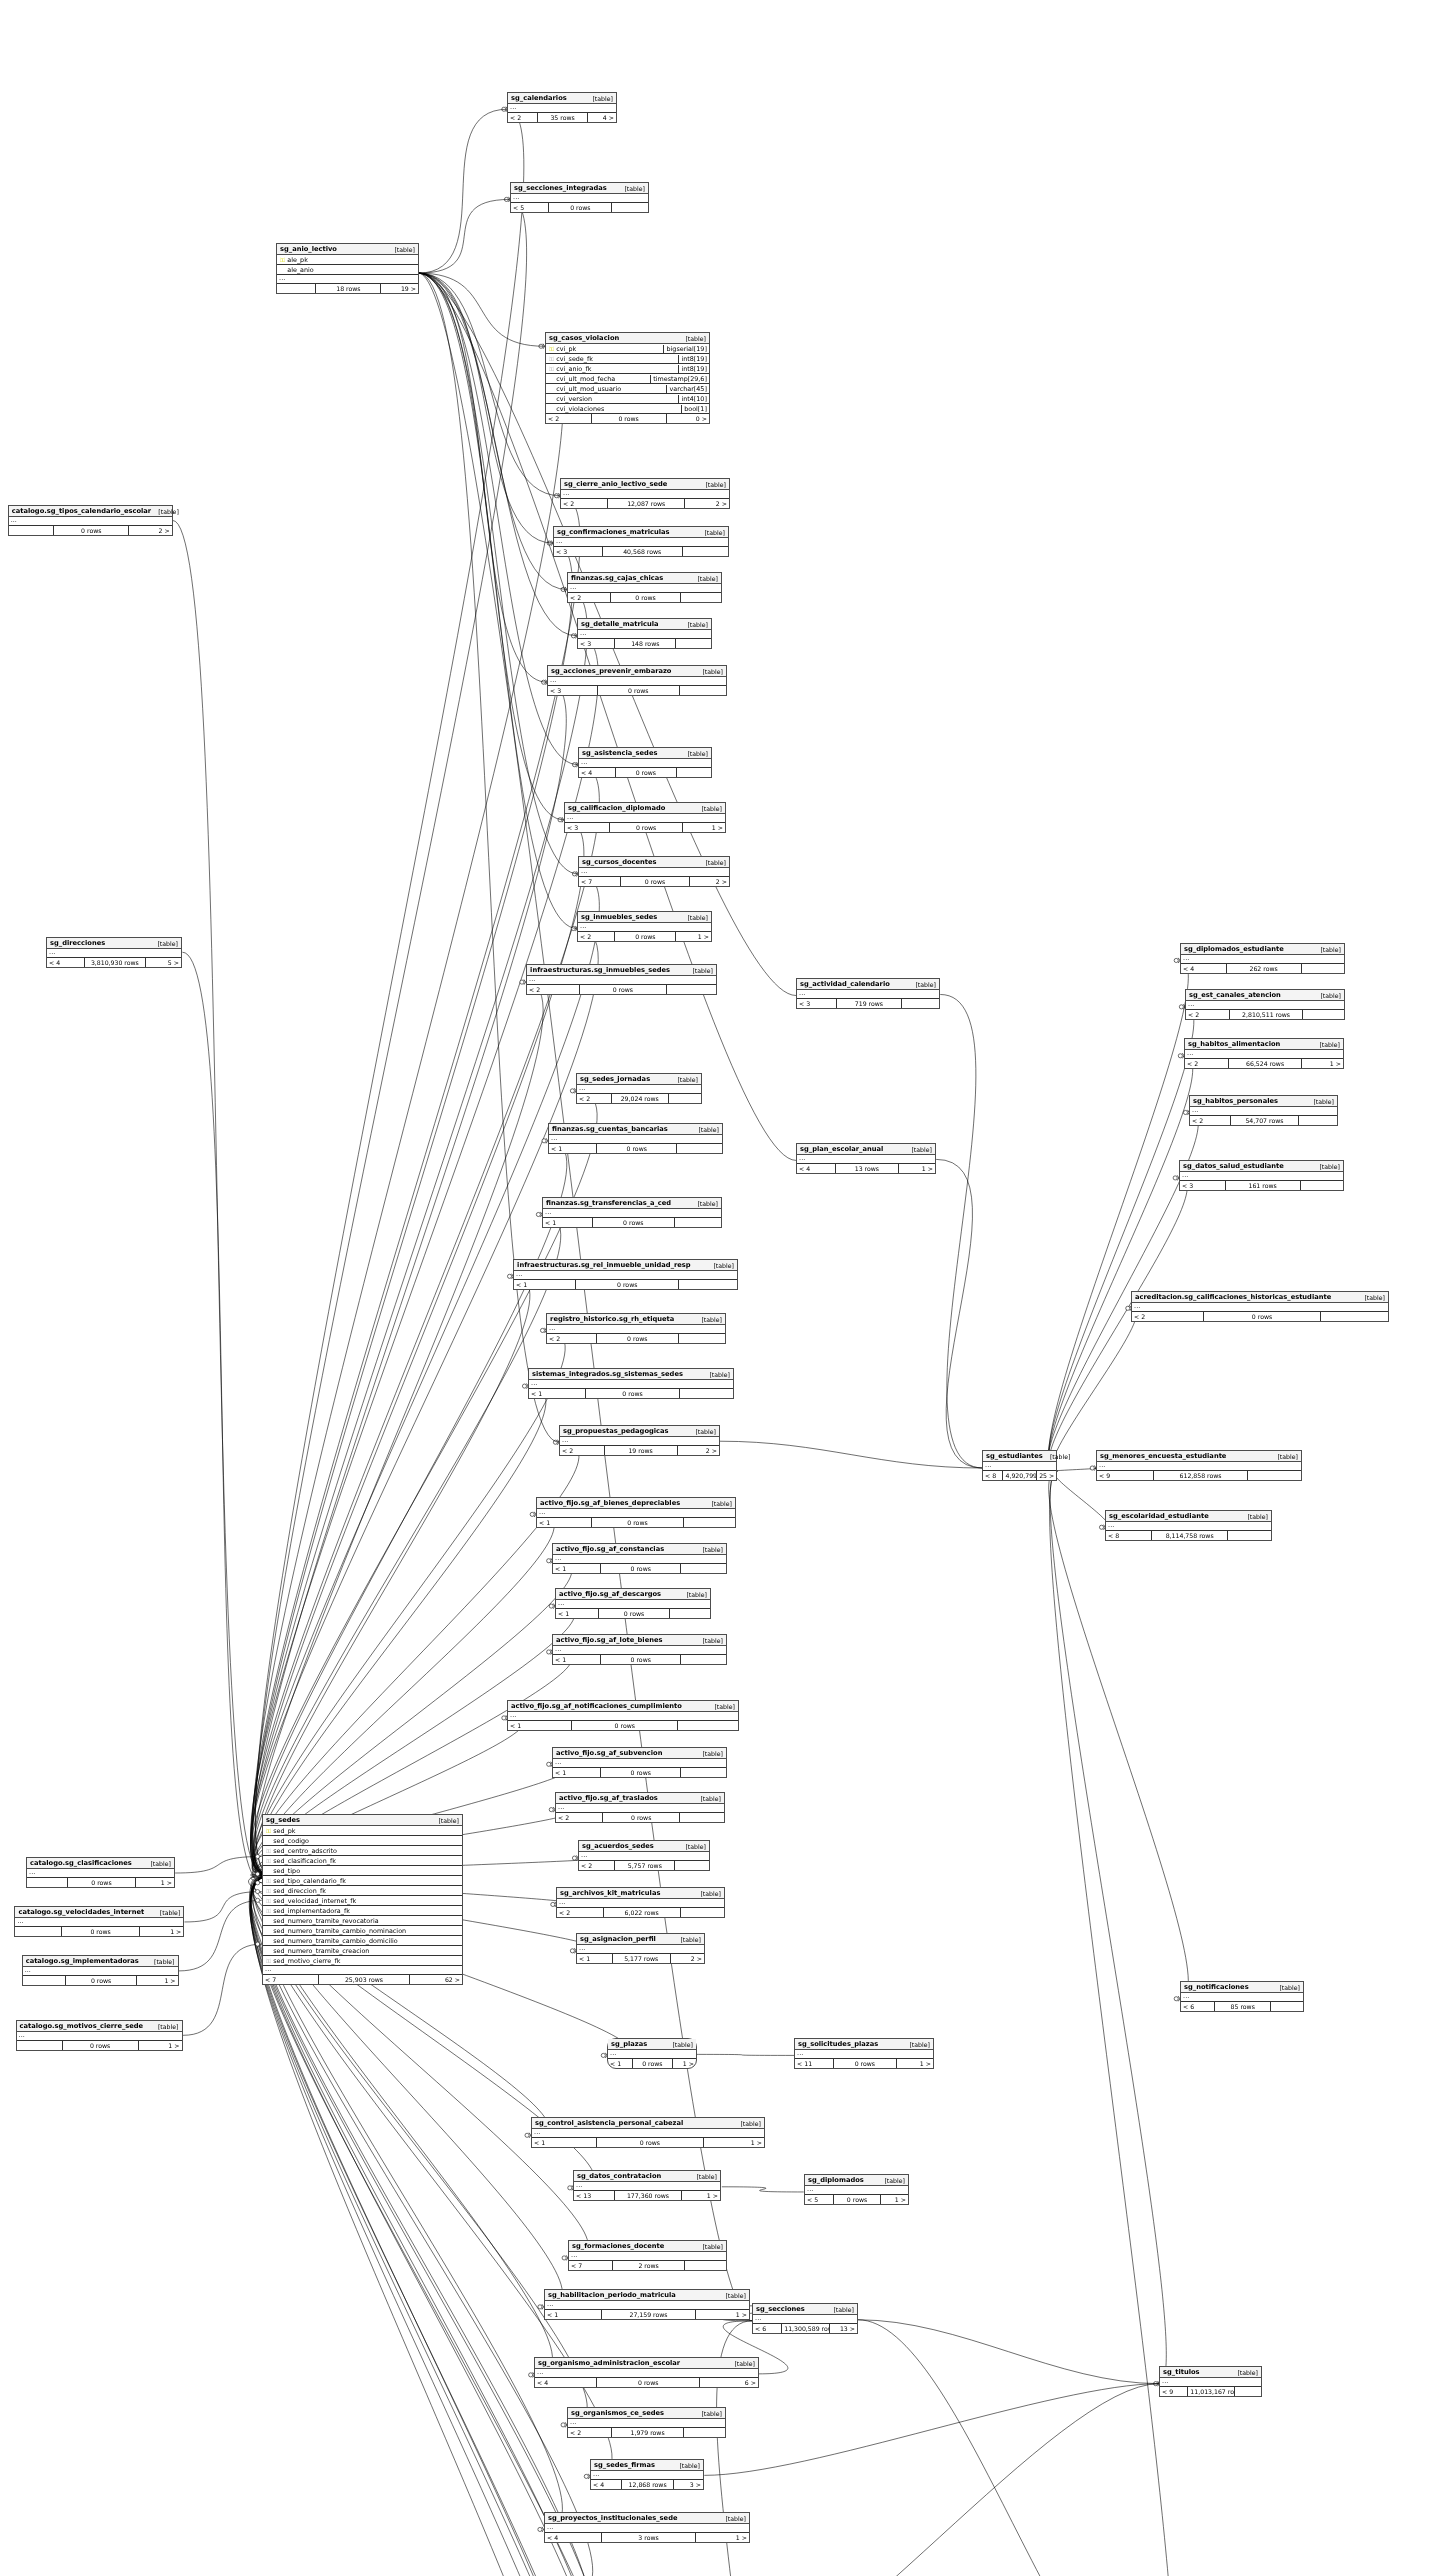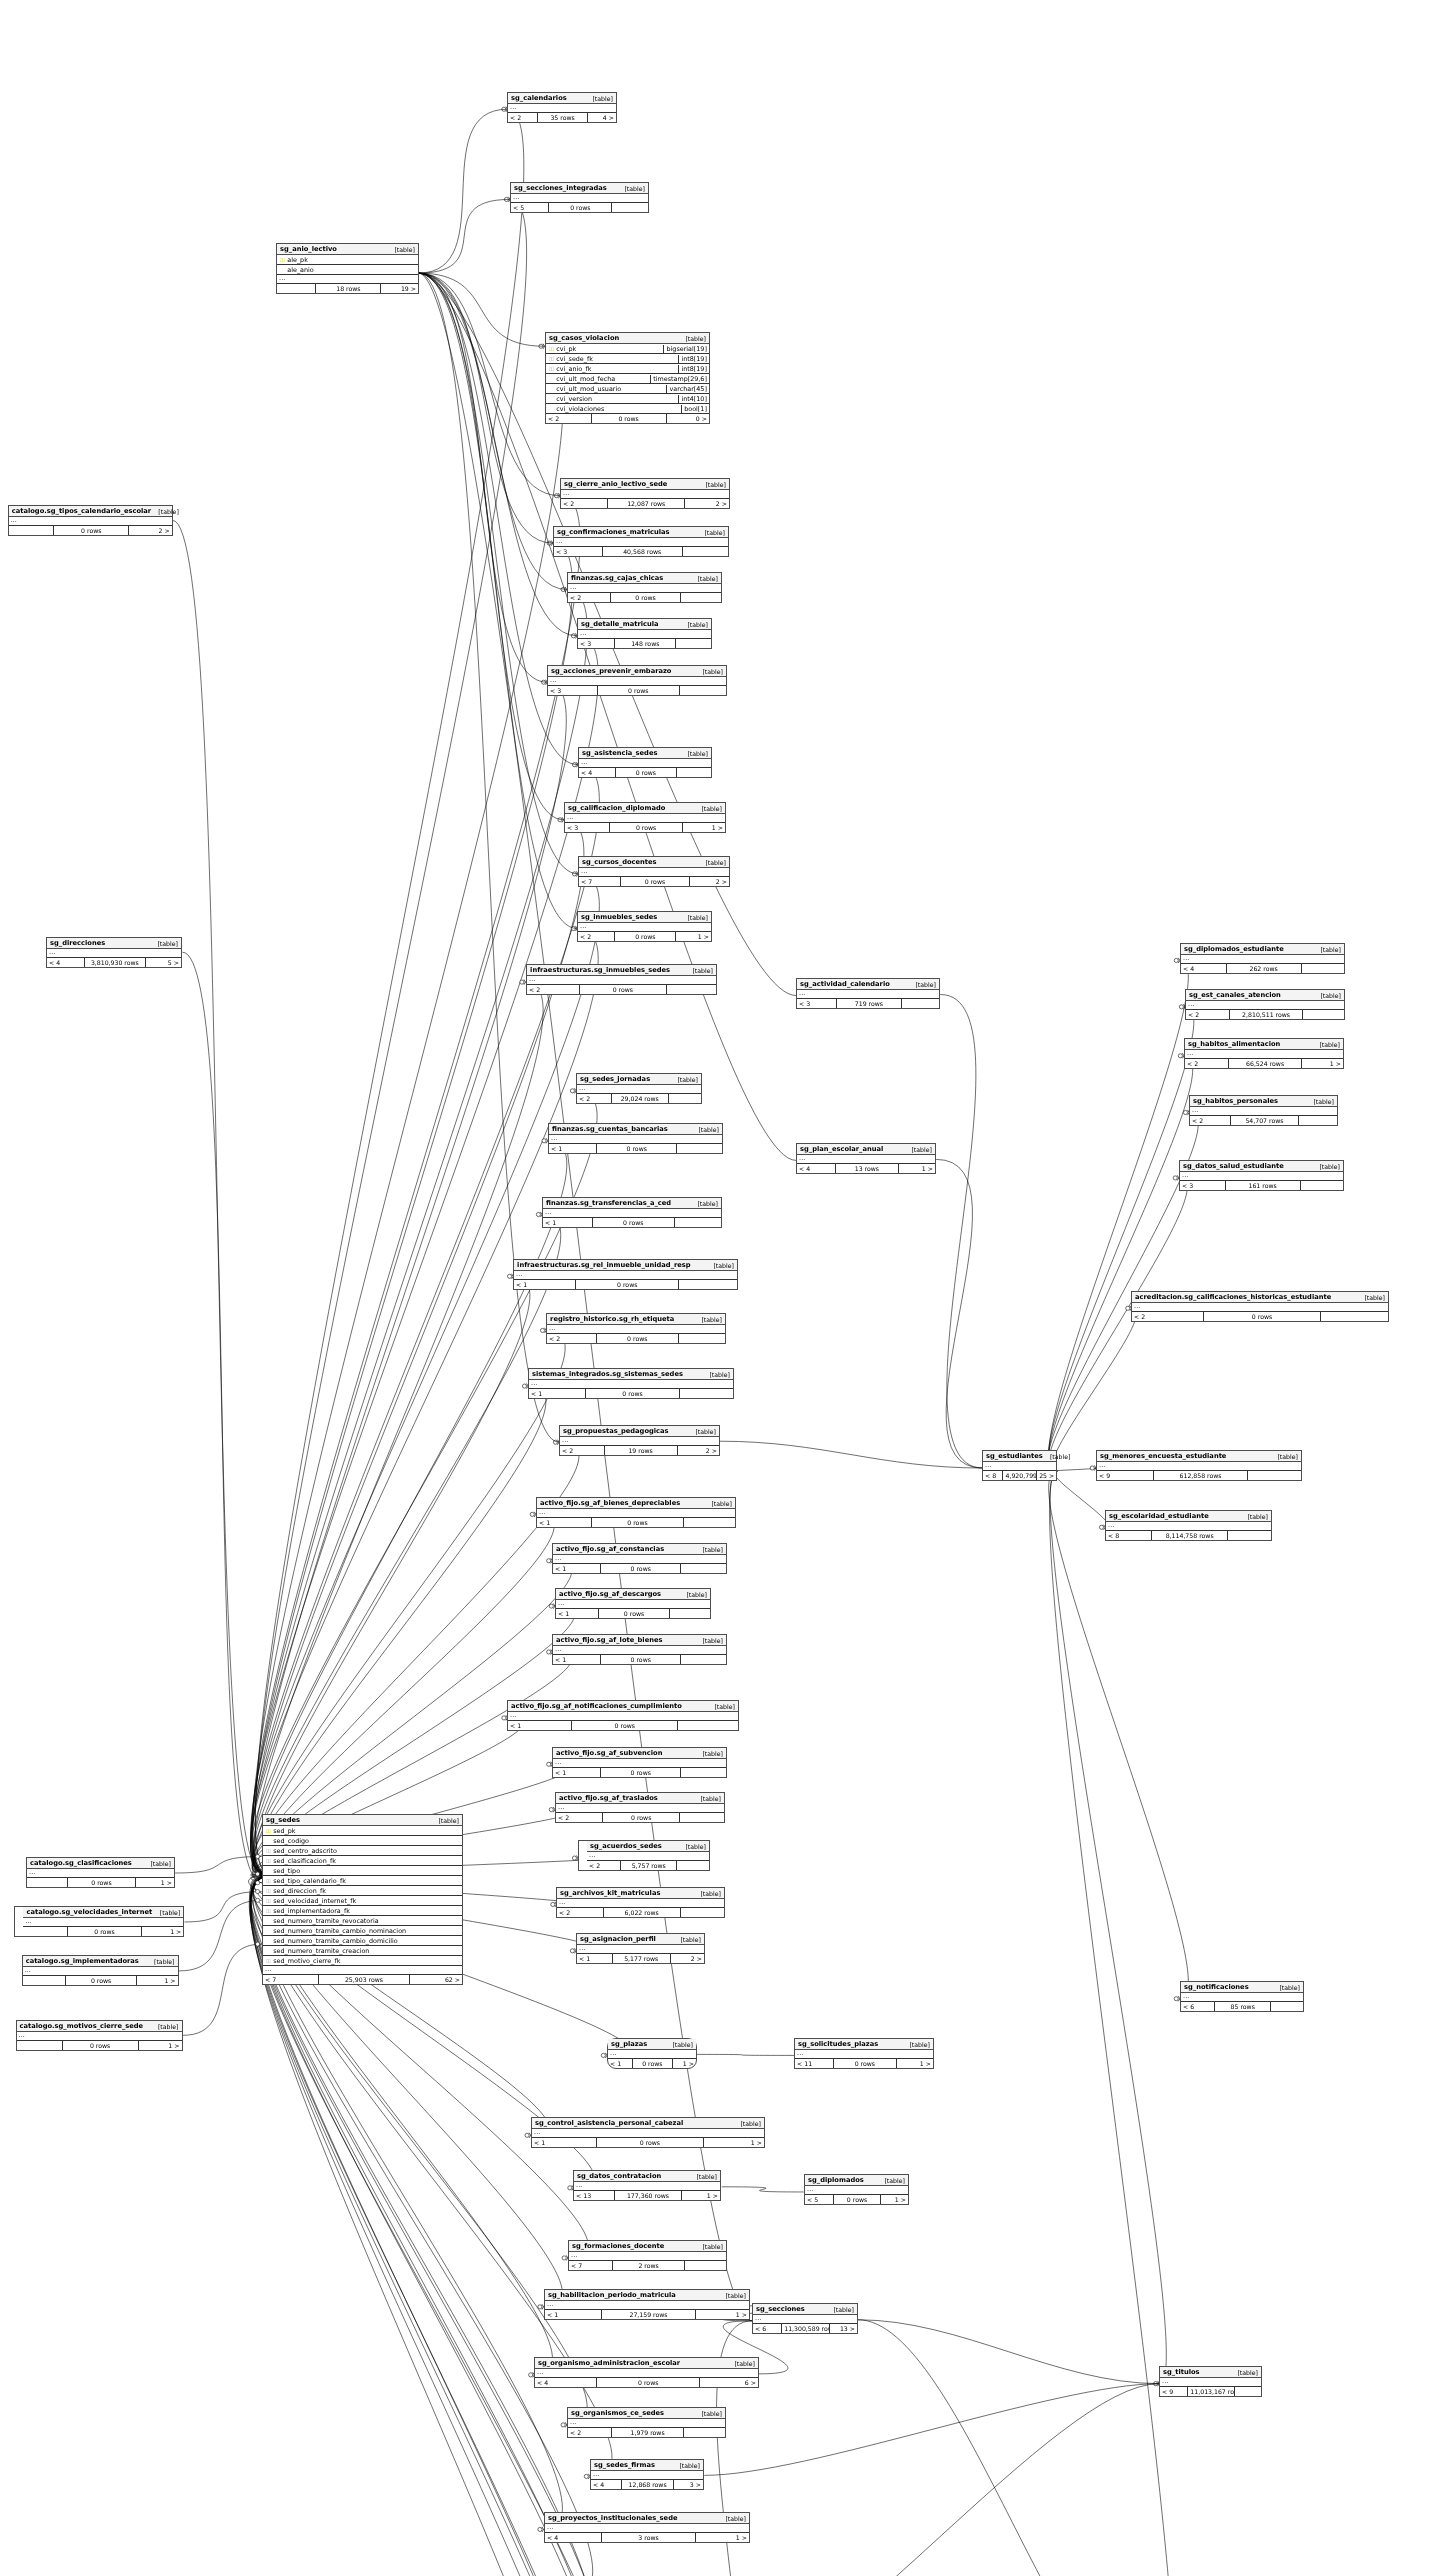--- a/index.html
+++ b/index.html
@@ -672,21 +672,21 @@
           <span class="tg">[table]</span>
         </div>
         <div class="cols"></div>
         <div class="ell">...</div>
         <div class="ftr">
           <div class="l">&lt; 2</div>
           <div class="c">0 rows</div>
           <div class="r"></div>
         </div>
       </div>
-      <div class="tbl" style="left: 578px; top: 1840px; width: 132px; padding-left: 8px;">
+      <div class="tbl" style="left: 578px; top: 1840px; width: 132px;">
         <div class="hdr">
           <span class="nm">sg_acuerdos_sedes</span>
           <span class="tg">[table]</span>
         </div>
         <div class="cols"></div>
         <div class="ell">...</div>
         <div class="ftr">
           <div class="l">&lt; 2</div>
           <div class="c">5,757 rows</div>
           <div class="r"></div>
@@ -794,21 +794,21 @@
           <span class="tg">[table]</span>
         </div>
         <div class="cols"></div>
         <div class="ell">...</div>
         <div class="ftr">
           <div class="l"></div>
           <div class="c">0 rows</div>
           <div class="r">1 &gt;</div>
         </div>
       </div>
-      <div class="tbl" style="left: 14.4px; top: 1906px; width: 170px; padding-left: 8px;">
+      <div class="tbl" style="left: 14.4px; top: 1906px; width: 170px;">
         <div class="hdr">
           <span class="nm">catalogo.sg_velocidades_internet</span>
           <span class="tg">[table]</span>
         </div>
         <div class="cols"></div>
         <div class="ell">...</div>
         <div class="ftr">
           <div class="l"></div>
           <div class="c">0 rows</div>
           <div class="r">1 &gt;</div>

